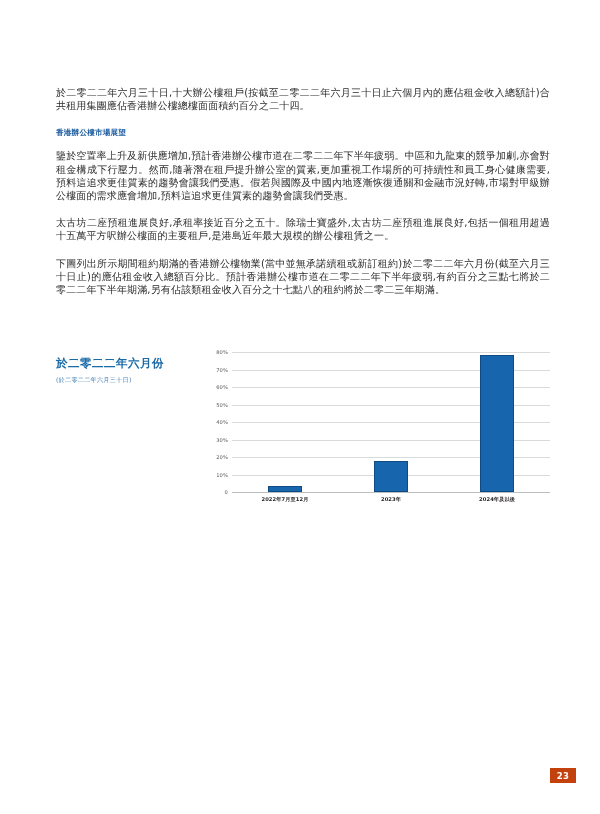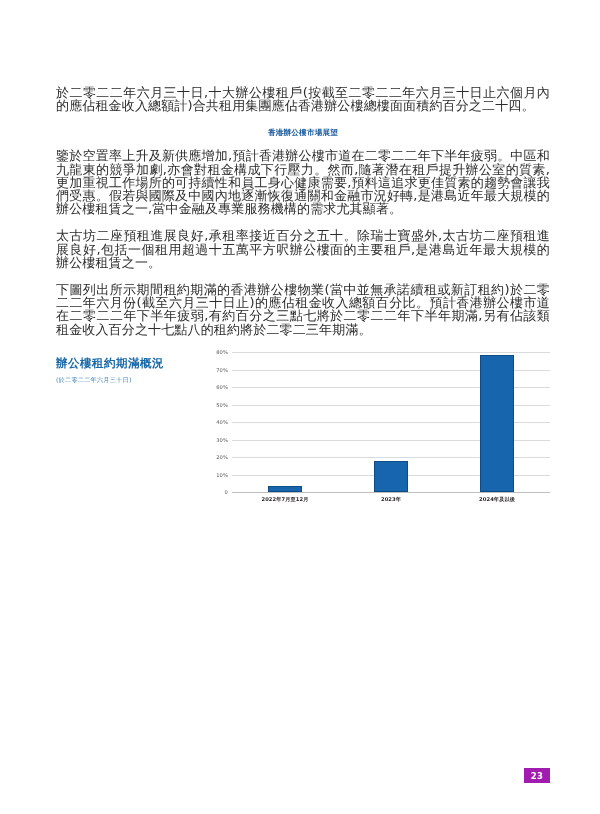--- a/index.html
+++ b/index.html
@@ -26,35 +26,34 @@
 
   .content {
     position: absolute;
     left: 56px;
     top: 86px;
     width: 494px;
   }
 
   p.body-text {
     margin: 0 0 14px 0;
-    font-size: 13px;
+    font-size: 10px;
     line-height: 13.2px;
     text-align: justify;
     color: #2b2b2b;
     letter-spacing: 0.15px;
   }
 
   h2.section-heading {
     margin: 6px 0 10px 0;
     font-size: 7.6px;
     line-height: 13px;
     font-weight: bold;
     color: #1a5b9e;
     letter-spacing: 0.2px;
-    text-align: center;
   }
 
   
   .chart-block {
     position: absolute;
     left: 56px;
     top: 352px;
     width: 494px;
     height: 170px;
   }
@@ -146,53 +145,53 @@
     color: #231f20;
     text-align: center;
     transform: translateX(-50%);
     white-space: nowrap;
     letter-spacing: 0.1px;
   }
 
   
   .page-number-badge {
     position: absolute;
-    left: 524px;
+    left: 550px;
     top: 768px;
     width: 26px;
     height: 15px;
-    background: #a21caf;
+    background: #c2410c;
     color: #ffffff;
     font-size: 8.5px;
     font-weight: bold;
     display: flex;
     align-items: center;
     justify-content: center;
     letter-spacing: 0.3px;
   }
 </style>
 </head>
 <body>
 
 <div class="page">
 
   <div class="content">
     <p class="body-text">於二零二二年六月三十日,十大辦公樓租戶(按截至二零二二年六月三十日止六個月內的應佔租金收入總額計)合共租用集團應佔香港辦公樓總樓面面積約百分之二十四。</p>
 
     <h2 class="section-heading">香港辦公樓市場展望</h2>
 
-    <p class="body-text">鑒於空置率上升及新供應增加,預計香港辦公樓市道在二零二二年下半年疲弱。中區和九龍東的競爭加劇,亦會對租金構成下行壓力。然而,隨著潛在租戶提升辦公室的質素,更加重視工作場所的可持續性和員工身心健康需要,預料這追求更佳質素的趨勢會讓我們受惠。假若與國際及中國內地逐漸恢復通關和金融市況好轉,是港島近年最大規模的辦公樓租賃之一,當中金融及專業服務機構的需求尤其顯著。</p>
+    <p class="body-text">鑒於空置率上升及新供應增加,預計香港辦公樓市道在二零二二年下半年疲弱。中區和九龍東的競爭加劇,亦會對租金構成下行壓力。然而,隨著潛在租戶提升辦公室的質素,更加重視工作場所的可持續性和員工身心健康需要,預料這追求更佳質素的趨勢會讓我們受惠。假若與國際及中國內地逐漸恢復通關和金融市況好轉,市場對甲級辦公樓面的需求應會增加,預料這追求更佳質素的趨勢會讓我們受惠。</p>
     <p class="body-text">太古坊二座預租進展良好,承租率接近百分之五十。除瑞士寶盛外,太古坊二座預租進展良好,包括一個租用超過十五萬平方呎辦公樓面的主要租戶,是港島近年最大規模的辦公樓租賃之一。</p>
     <p class="body-text">下圖列出所示期間租約期滿的香港辦公樓物業(當中並無承諾續租或新訂租約)於二零二二年六月份(截至六月三十日止)的應佔租金收入總額百分比。預計香港辦公樓市道在二零二二年下半年疲弱,有約百分之三點七將於二零二二年下半年期滿,另有佔該類租金收入百分之十七點八的租約將於二零二三年期滿。</p>
   </div>
 
   <div class="chart-block">
 
     <div class="chart-heading-wrap">
-      <p class="chart-title">辦公樓租約期滿概況</p>
+      <p class="chart-title">於二零二二年六月份</p>
       <p class="chart-subtitle">(於二零二二年六月三十日)</p>
     </div>
 
     <div class="plot-area">
       <div class="axis-labels">
           <div class="y-tick" style="top: 0px;">80%</div>
           <div class="y-tick" style="top: 17.5px;">70%</div>
           <div class="y-tick" style="top: 35px;">60%</div>
           <div class="y-tick" style="top: 52.5px;">50%</div>
           <div class="y-tick" style="top: 70px;">40%</div>

